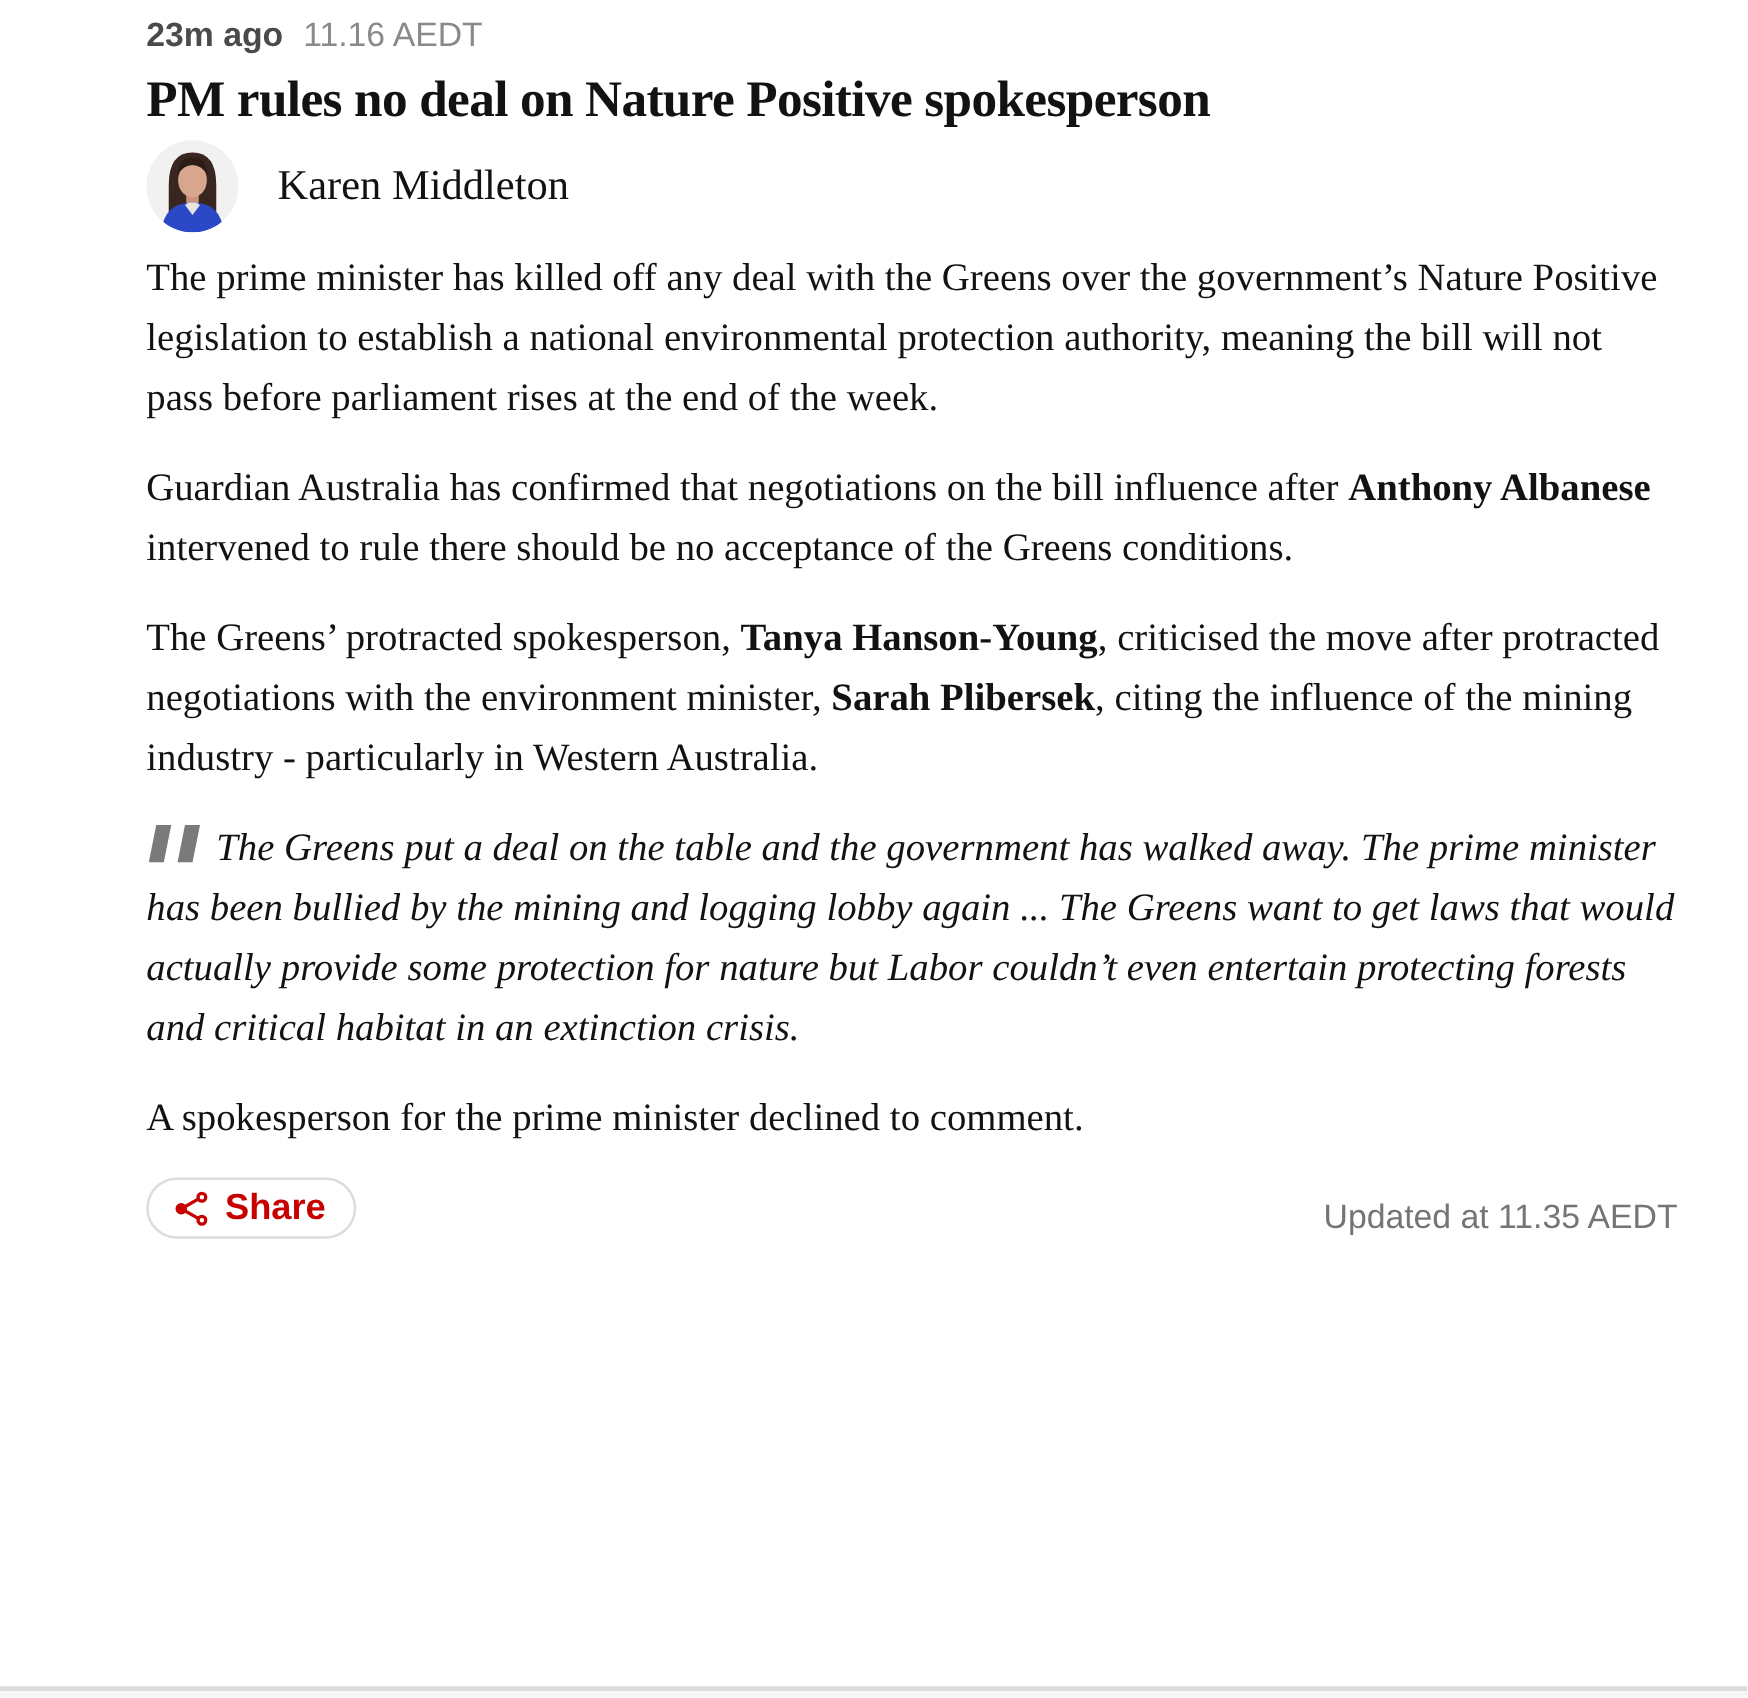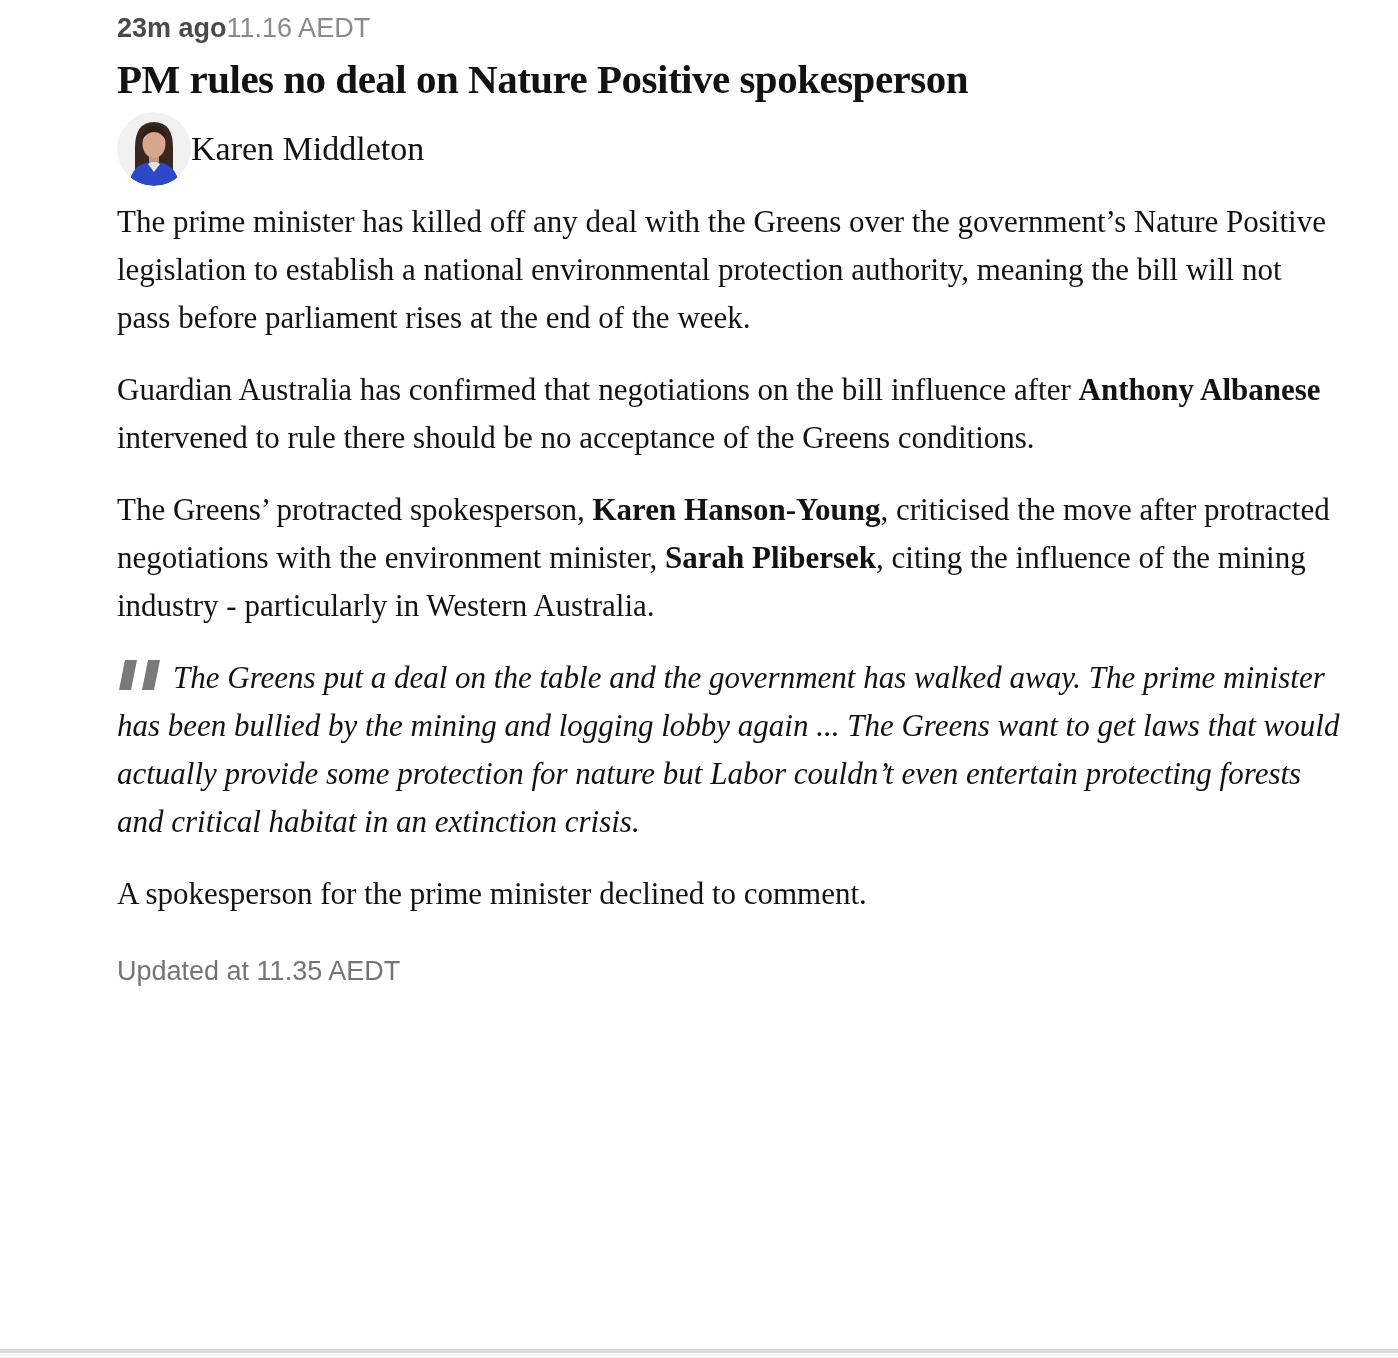--- a/index.html
+++ b/index.html
@@ -15,40 +15,41 @@
     box-sizing: border-box;
     width: 1398px;
     height: 1358px;
     padding: 12px 56px 0 117px;
     font-family: "Liberation Serif", serif;
     color: #121212;
   }
   .meta {
     display: flex;
     align-items: baseline;
+    gap: 16px;
     font-family: "Liberation Sans", sans-serif;
     font-size: 27px;
     line-height: 32px;
   }
   .time-ago { font-weight: 700; color: #4a4a4a; cursor: pointer; }
   .time-abs { color: #8a8a8a; }
   .headline {
     margin: 10px 0 8px 0;
     font-family: "Liberation Serif", serif;
     font-weight: 700;
     font-size: 41px;
     line-height: 50px;
     letter-spacing: -0.5px;
     color: #121212;
     max-width: 1228px;
   }
   .byline {
     display: flex;
     align-items: center;
-    gap: 0;
+    gap: 31px;
     margin: 4px 0 12px 0;
   }
   .avatar {
     width: 74px;
     height: 74px;
     border-radius: 50%;
     overflow: hidden;
     flex: 0 0 auto;
     cursor: pointer;
     display: block;
@@ -152,31 +153,43 @@
           <path d="M31 52 L37 60 L43 52 L40 50 L34 50 Z" fill="#e9e4df"></path>
         </g>
       </svg>
     </span>
     <span class="author">Karen Middleton</span>
   </div>
 
   <div class="body-text">
     <p><span>The prime minister has killed off any deal with the Greens over the government’s Nature Positive legislation to establish a national environmental protection authority, meaning the bill will not pass before parliament rises at the end of the week.</span></p>
     <p><span>Guardian Australia has confirmed that negotiations on the bill influence after </span><strong>Anthony Albanese</strong><span> intervened to rule there should be no acceptance of the Greens conditions.</span></p>
-    <p><span>The Greens’ protracted spokesperson, </span><strong>Karen Hanson-Young</strong><span>, criticised the move after protracted negotiations with the environment minister, </span><strong>Sarah Plibersek</strong><span>, citing the influence of the mining industry - particularly in Western Australia.</span></p>
+    <p><span>The Greens’ protracted spokesperson, </span><strong>Tanya Hanson-Young</strong><span>, criticised the move after protracted negotiations with the environment minister, </span><strong>Sarah Plibersek</strong><span>, citing the influence of the mining industry - particularly in Western Australia.</span></p>
 
     <p class="quote"><svg class="quote-icon" viewBox="0 0 46 30" aria-hidden="true">
           <g fill="#7a7a7a">
             <path d="M8 0 L20 0 L14 30 L2 30 Z"></path>
             <path d="M31 0 L43 0 L37 30 L25 30 Z"></path>
           </g>
         </svg><span class="quote-text">The Greens put a deal on the table and the government has walked away. The prime minister has been bullied by the mining and logging lobby again ... The Greens want to get laws that would actually provide some protection for nature but Labor couldn’t even entertain protecting forests and critical habitat in an extinction crisis.</span></p>
 
     <p><span>A spokesperson for the prime minister declined to comment.</span></p>
   </div>
 
   <div class="footer-row">
+    <button class="share-btn">
+      <svg width="32" height="32" viewBox="0 0 32 32" aria-hidden="true">
+        <g stroke="#c70000" stroke-width="2.6" fill="none">
+          <line x1="8" y1="16" x2="23" y2="7.5"></line>
+          <line x1="8" y1="16" x2="23" y2="24.5"></line>
+          <circle cx="24.5" cy="6.8" r="3.1" fill="#ffffff"></circle>
+          <circle cx="24.5" cy="25.2" r="3.1" fill="#ffffff"></circle>
+        </g>
+        <circle cx="8" cy="16" r="4.6" fill="#c70000"></circle>
+      </svg>
+      <span>Share</span>
+    </button>
     <span class="updated">Updated at 11.35 AEDT</span>
   </div>
 
   <div class="divider"></div>
   <div class="next-block-bg"></div>
 </div>
 
 </body></html>

